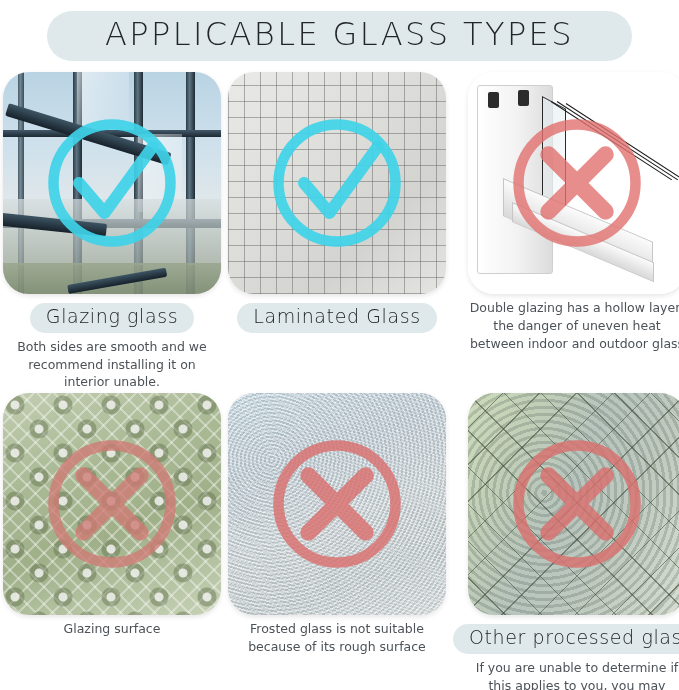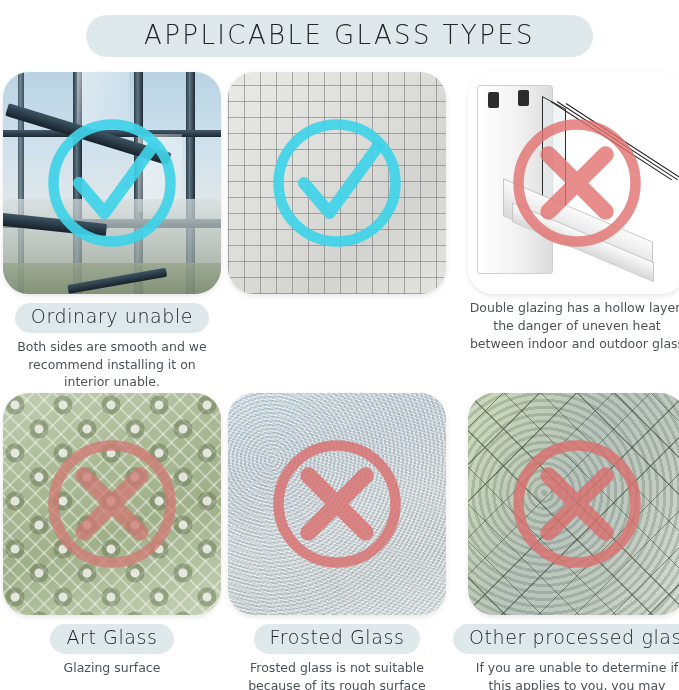--- a/index.html
+++ b/index.html
@@ -24,21 +24,21 @@
   }
   .title-pill {
     background: #dfe9eb;
     border-radius: 26px;
     padding: 6px 58px 8px 58px;
     display: inline-block;
   }
   .title-text {
     font-family: "DejaVu Sans", sans-serif;
     font-weight: 300;
-    font-size: 26px;
+    font-size: 32px;
     letter-spacing: 2.4px;
     color: #222629;
     white-space: nowrap;
     line-height: 1.1;
   }
 
   
   .grid {
     display: grid;
     grid-template-columns: repeat(3, 1fr);
@@ -259,34 +259,37 @@
         <div class="open-sash" style="left:30%;top:96%;width:46%;height:9px;transform:rotate(-10deg)"></div>
       </div>
       <div class="mark">
         <svg viewBox="0 0 100 100">
           <circle cx="50" cy="50" r="39" fill="none" stroke="#3fd2e8" stroke-width="7" opacity="0.92"></circle>
           <path d="M28 50 L45 70 L77 26" fill="none" stroke="#3fd2e8" stroke-width="8" stroke-linecap="round" stroke-linejoin="round" opacity="0.92"></path>
         </svg>
       </div>
     </div>
     <div class="label-pill">
-      <div class="label-text">Ordinary unable</div>
+      <div class="label-text">Glazing glass</div>
     </div>
     <div class="desc">Both sides are smooth and we recommend installing it on interior unable.</div>
   </div>
 
   <div class="cell">
     <div class="tile">
       <div class="tile-art art-wiregrid"></div>
       <div class="mark">
         <svg viewBox="0 0 100 100">
           <circle cx="50" cy="50" r="39" fill="none" stroke="#3fd2e8" stroke-width="7" opacity="0.92"></circle>
           <path d="M28 50 L45 70 L77 26" fill="none" stroke="#3fd2e8" stroke-width="8" stroke-linecap="round" stroke-linejoin="round" opacity="0.92"></path>
         </svg>
       </div>
+    </div>
+    <div class="label-pill">
+      <div class="label-text">Laminated Glass</div>
     </div>
   </div>
 
   <div class="cell">
     <div class="tile">
       <div class="tile-art art-upvc">
         <div class="frame-body"></div>
         <div class="chamber" style="left:9%;top:9%"></div>
         <div class="chamber" style="left:23%;top:8%"></div>
         <div class="glass-unit" style="left:34%;top:11%;width:10%;height:52%;transform:skewY(28deg);transform-origin:left top"></div>
@@ -309,39 +312,33 @@
   <div class="cell">
     <div class="tile">
       <div class="tile-art art-artglass"></div>
       <div class="mark">
         <svg viewBox="0 0 100 100">
           <circle cx="50" cy="50" r="39" fill="none" stroke="#cf7a74" stroke-width="7" opacity="0.78"></circle>
           <path d="M31 31 L69 69 M69 31 L31 69" fill="none" stroke="#cf7a74" stroke-width="11" stroke-linecap="round" opacity="0.78"></path>
         </svg>
       </div>
     </div>
-    <div class="label-pill">
-      <div class="label-text">Art Glass</div>
-    </div>
     <div class="desc">Glazing surface</div>
   </div>
 
   <div class="cell">
     <div class="tile">
       <div class="tile-art art-frosted"></div>
       <div class="mark">
         <svg viewBox="0 0 100 100">
           <circle cx="50" cy="50" r="39" fill="none" stroke="#d9706f" stroke-width="7" opacity="0.82"></circle>
           <path d="M31 31 L69 69 M69 31 L31 69" fill="none" stroke="#d9706f" stroke-width="11" stroke-linecap="round" opacity="0.82"></path>
         </svg>
       </div>
     </div>
-    <div class="label-pill">
-      <div class="label-text">Frosted Glass</div>
-    </div>
     <div class="desc">Frosted glass is not suitable because of its rough surface</div>
   </div>
 
   <div class="cell">
     <div class="tile">
       <div class="tile-art art-diamond"></div>
       <div class="mark">
         <svg viewBox="0 0 100 100">
           <circle cx="50" cy="50" r="39" fill="none" stroke="#d9706f" stroke-width="7" opacity="0.82"></circle>
           <path d="M31 31 L69 69 M69 31 L31 69" fill="none" stroke="#d9706f" stroke-width="11" stroke-linecap="round" opacity="0.82"></path>

